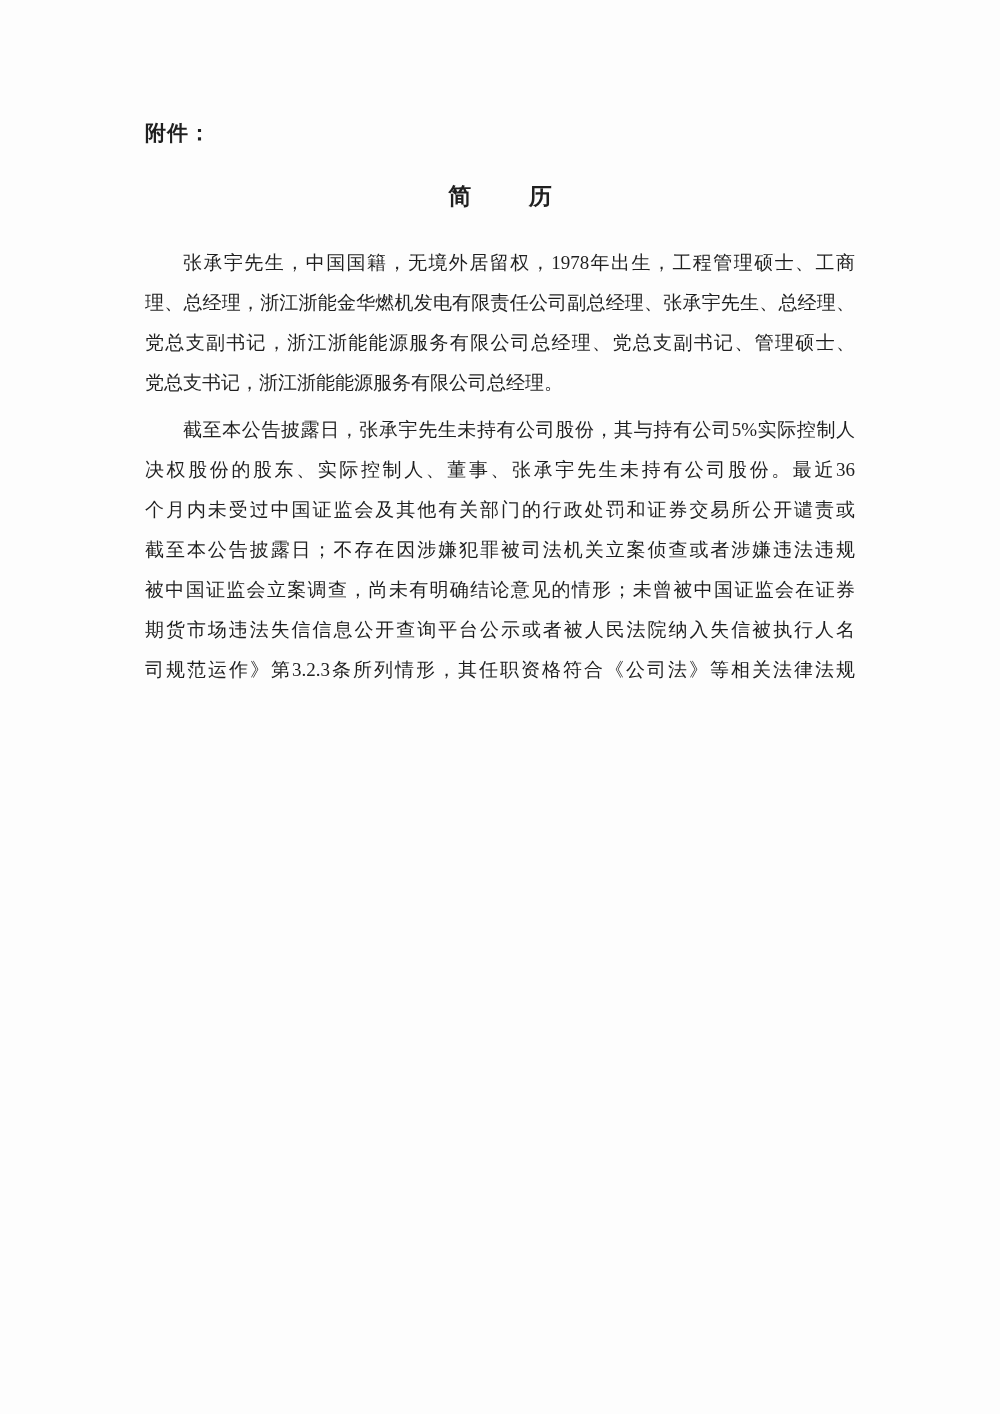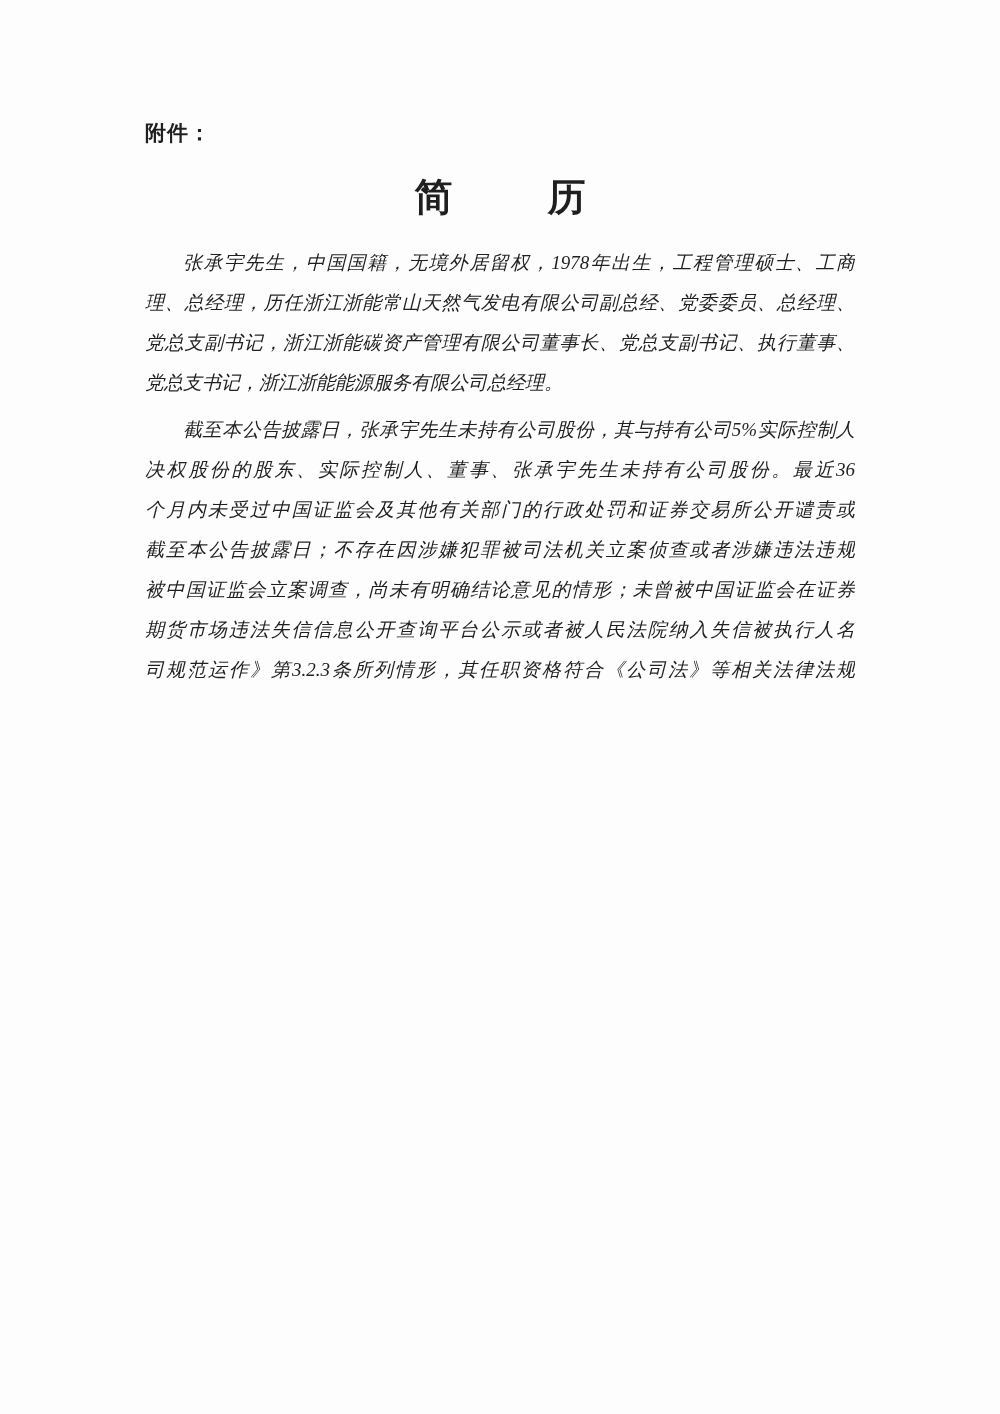--- a/index.html
+++ b/index.html
@@ -20,32 +20,31 @@
     padding: 121px 145px 0 145px;
   }
   .attachment-label {
     font-size: 21px;
     font-weight: bold;
     line-height: 24px;
     letter-spacing: 1px;
   }
   .doc-title {
     margin-top: 34px;
-    font-size: 38px;
+    font-size: 23px;
     font-weight: bold;
     text-align: center;
     line-height: 36px;
     letter-spacing: 0.75em;
     padding-left: 0.75em;
     white-space: pre;
   }
   .doc-body {
     margin-top: 28px;
     font-size: 19px;
-    font-style: italic;
   }
   .para {
     margin: 0;
   }
   .para + .para {
     margin-top: 7px;
   }
   .line {
     line-height: 40px;
     height: 40px;
@@ -65,22 +64,22 @@
 <body>
 
 <div class="page">
   <div class="attachment-label">附件：</div>
 
   <h1 class="doc-title">简　历</h1>
 
   <div class="doc-body">
       <div class="para">
         <div class="line first">张承宇先生，中国国籍，无境外居留权，1978年出生，工程管理硕士、工商</div>
-        <div class="line">理、总经理，历任浙江浙能常山天然气发电有限公司副总经、党委委员、总经理、</div>
-        <div class="line">党总支副书记，浙江浙能碳资产管理有限公司董事长、党总支副书记、执行董事、</div>
+        <div class="line">理、总经理，浙江浙能金华燃机发电有限责任公司副总经理、张承宇先生、总经理、</div>
+        <div class="line">党总支副书记，浙江浙能能源服务有限公司总经理、党总支副书记、管理硕士、</div>
         <div class="line last">党总支书记，浙江浙能能源服务有限公司总经理。</div>
       </div>
       <div class="para">
         <div class="line first">截至本公告披露日，张承宇先生未持有公司股份，其与持有公司5%实际控制人</div>
         <div class="line">决权股份的股东、实际控制人、董事、张承宇先生未持有公司股份。最近36</div>
         <div class="line">个月内未受过中国证监会及其他有关部门的行政处罚和证券交易所公开谴责或</div>
         <div class="line">截至本公告披露日；不存在因涉嫌犯罪被司法机关立案侦查或者涉嫌违法违规</div>
         <div class="line">被中国证监会立案调查，尚未有明确结论意见的情形；未曾被中国证监会在证券</div>
         <div class="line">期货市场违法失信信息公开查询平台公示或者被人民法院纳入失信被执行人名</div>
         <div class="line">司规范运作》第3.2.3条所列情形，其任职资格符合《公司法》等相关法律法规</div>

